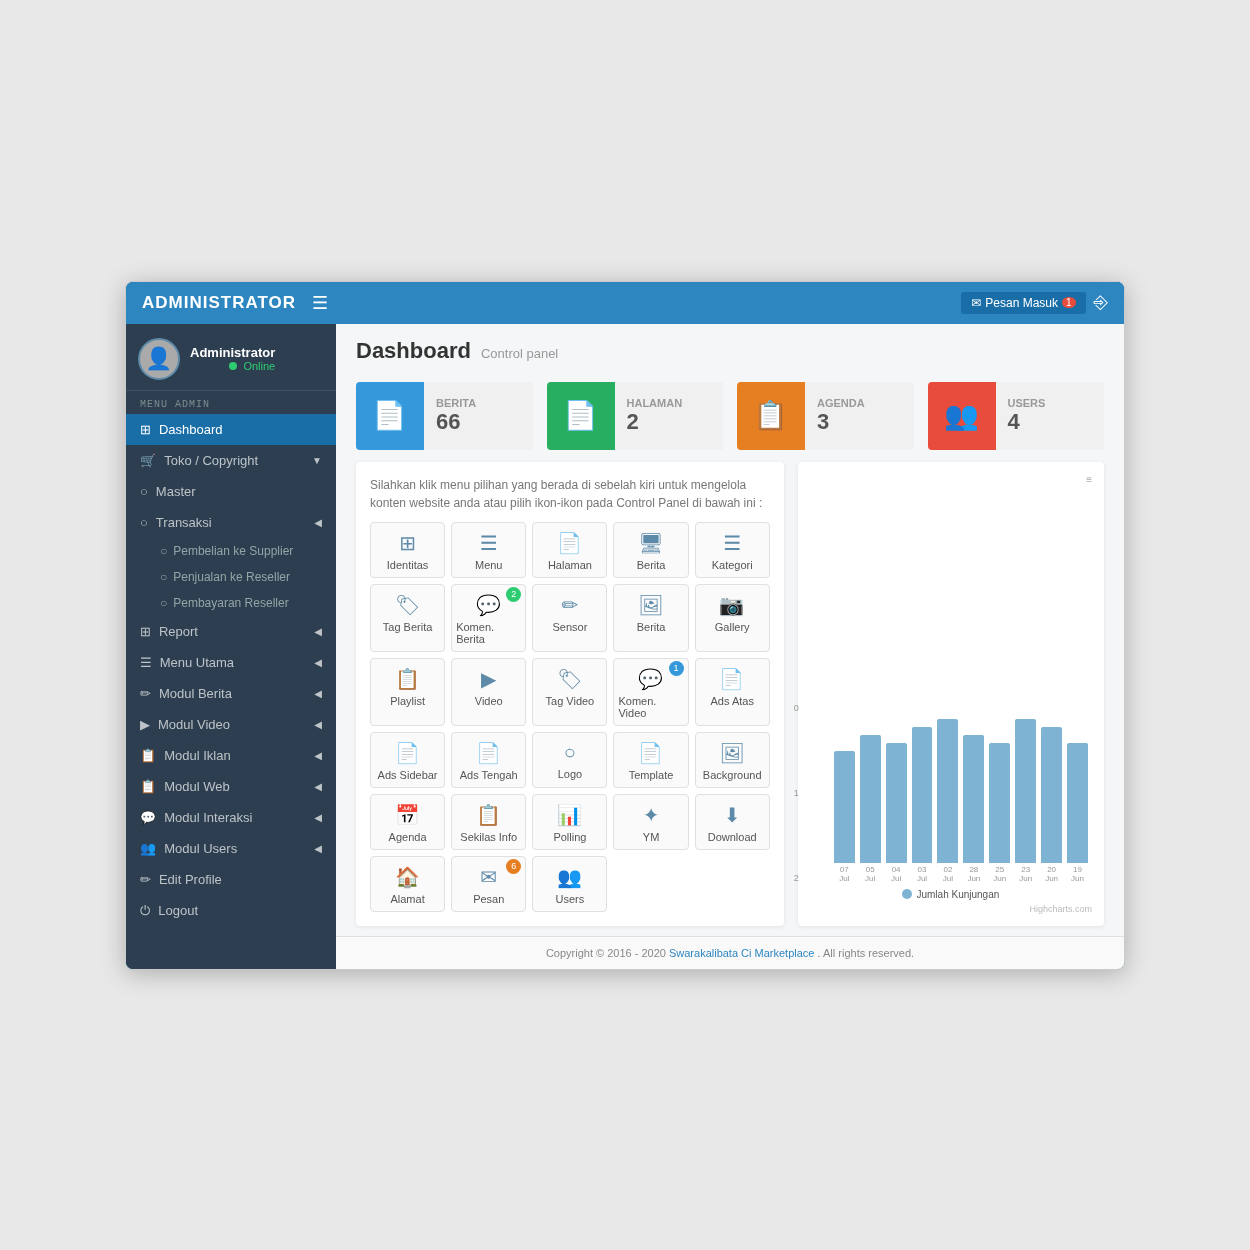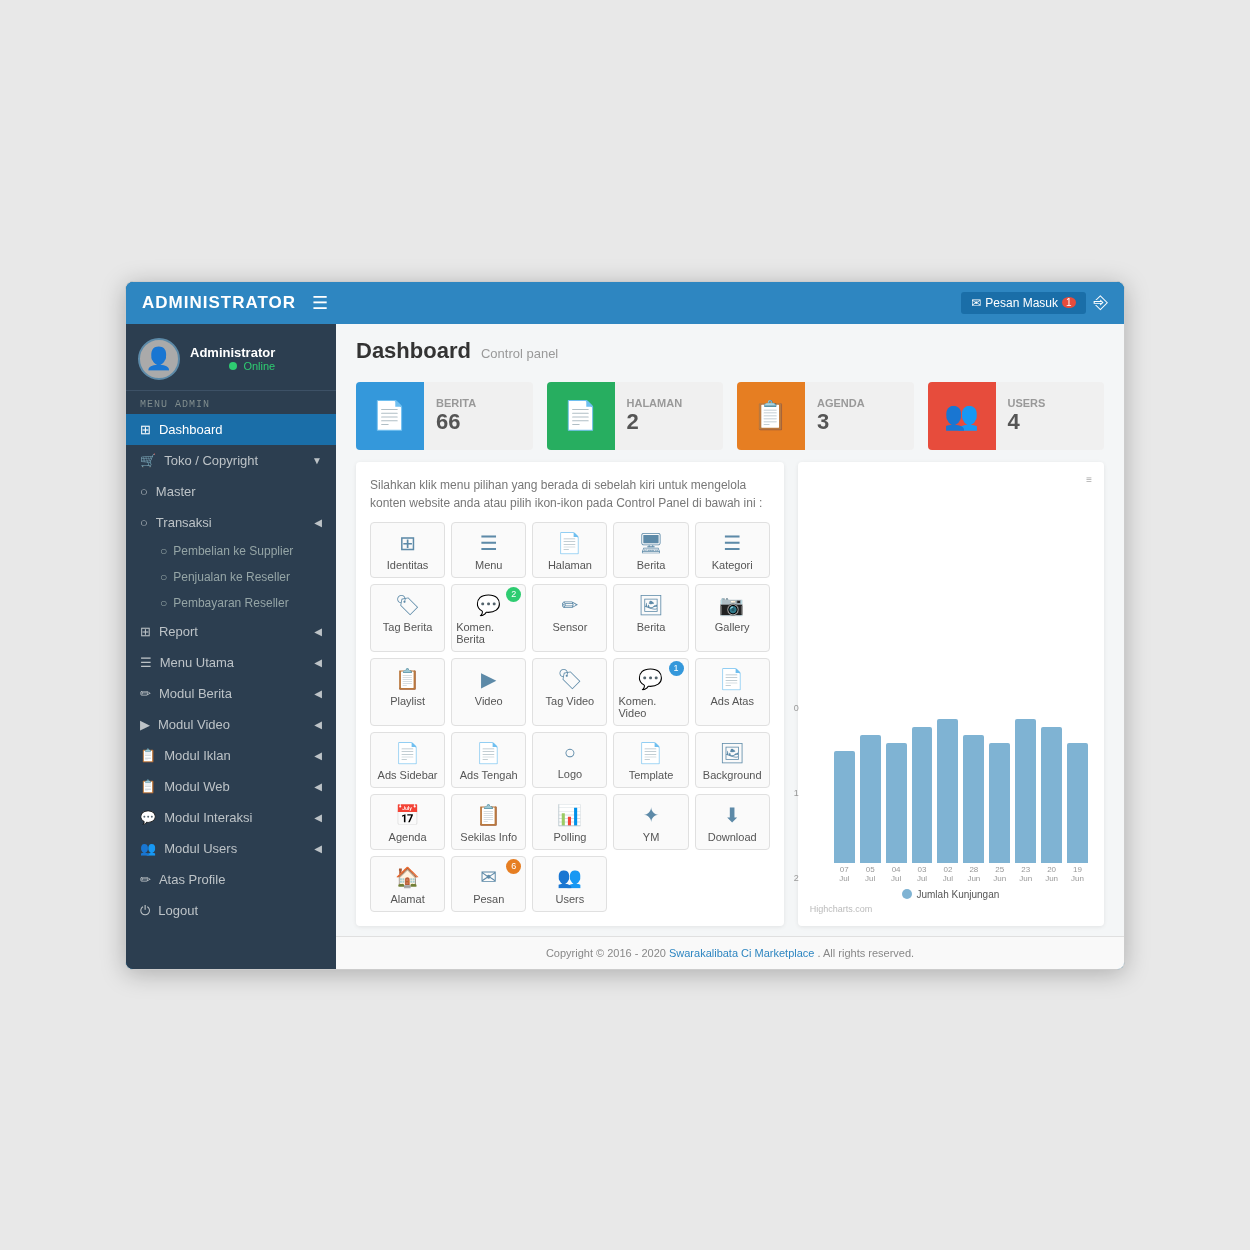--- a/index.html
+++ b/index.html
@@ -285,21 +285,21 @@
     .chart-legend {
       display: flex;
       align-items: center;
       gap: 4px;
       margin-top: 6px;
       font-size: 10px;
       color: #555;
       justify-content: center;
     }
     .legend-dot { width: 10px; height: 10px; border-radius: 50%; background: #7fb3d3; display: inline-block; }
-    .highcharts-credit { font-size: 9px; color: #bbb; margin-top: 4px; }
+    .highcharts-credit { font-size: 9px; color: #bbb; text-align: right; margin-top: 4px; }
     
     .content-footer {
       padding: 10px 20px;
       font-size: 11px;
       color: #888;
       border-top: 1px solid #e0e0e0;
       background: #f9f9f9;
       text-align: center;
     }
     .content-footer a { color: #2e86c1; text-decoration: none; text-align: center; }
@@ -424,21 +424,21 @@
       </div>
       <div class="sidebar-item has-sub">
         <div class="item-left">
           <span>👥</span>
           <span>Modul Users</span>
         </div>
         <span class="chevron">◀</span>
       </div>
       <div class="sidebar-item">
         <span>✏</span>
-        <span>Atas Profile</span>
+        <span>Edit Profile</span>
       </div>
       <div class="sidebar-item">
         <span>⏻</span>
         <span>Logout</span>
       </div>
     </div>
 
     <div class="content">
       <div class="content-header">
         <div class="page-title-row">

